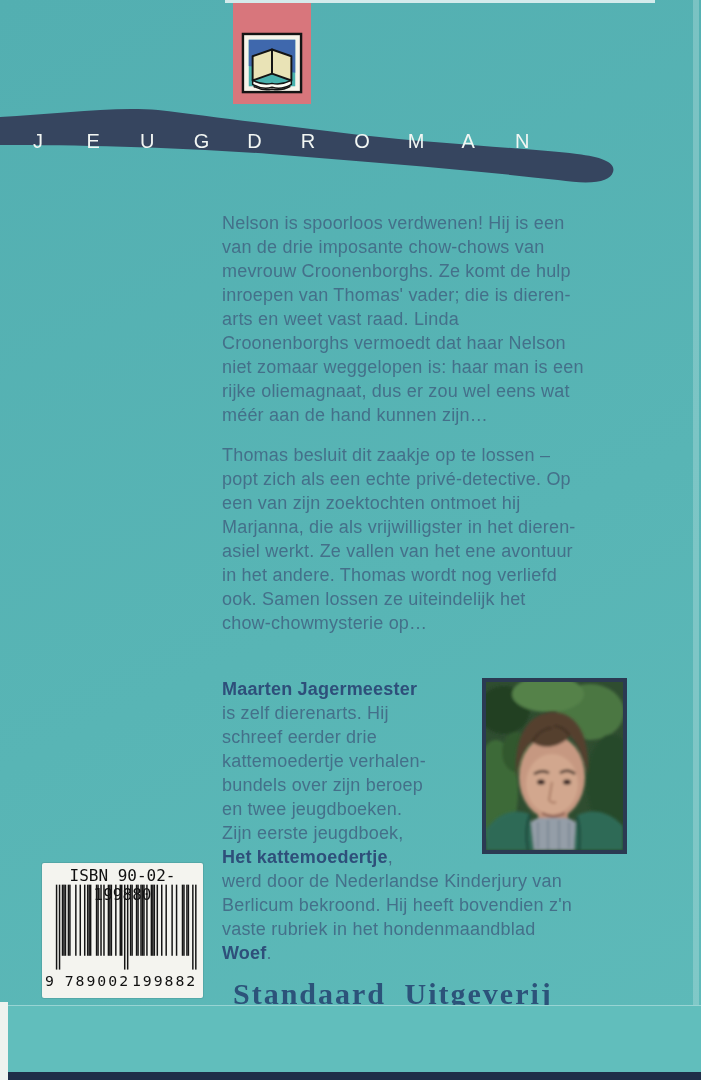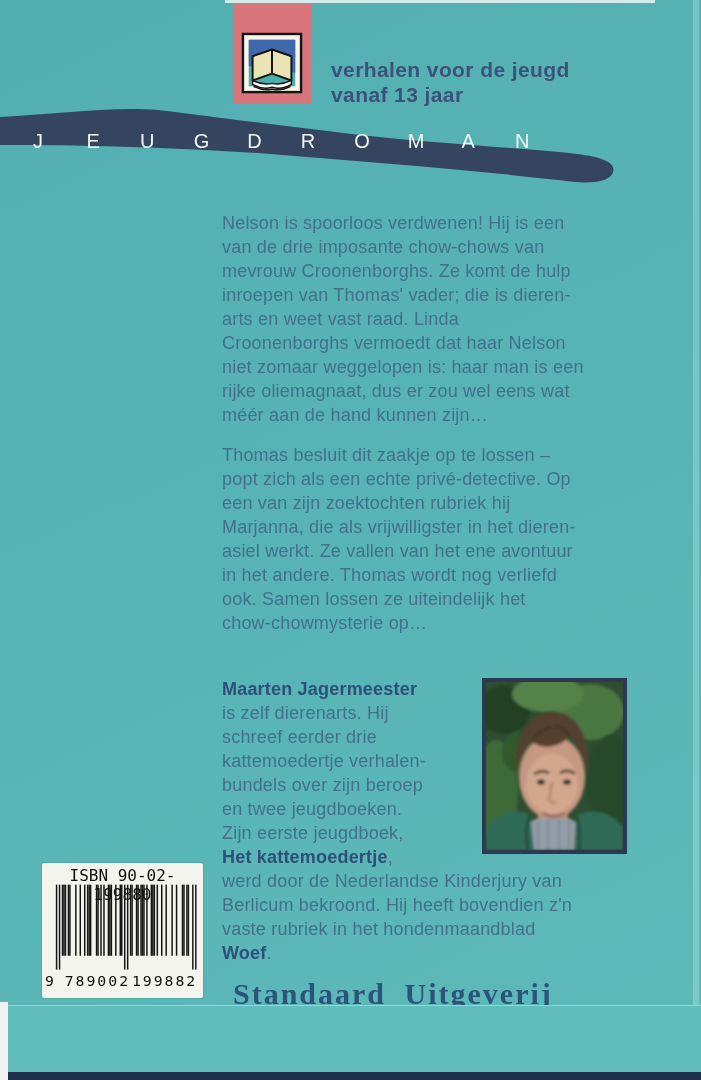--- a/index.html
+++ b/index.html
@@ -69,24 +69,20 @@
       <rect x="8" y="8" width="48" height="48" fill="#49b2ae"></rect>
       <polygon points="8,8 56,8 56,42 8,35" fill="#3f68ad"></polygon>
       <polygon points="12,25 32,18 32,43 12,50" fill="#e9e3b6" stroke="#141414" stroke-width="2" stroke-linejoin="round"></polygon>
       <polygon points="32,18 52,25 52,50 32,43" fill="#e9e3b6" stroke="#141414" stroke-width="2" stroke-linejoin="round"></polygon>
       <line x1="32" y1="18" x2="32" y2="43" stroke="#141414" stroke-width="1.5"></line>
       <path d="M12,50 q10,5 20,3 q10,2 20,-3 l0,4 q-10,6 -20,3 q-10,3 -20,-3 Z" fill="#fdfdf5" stroke="#141414" stroke-width="1.5"></path>
       <path d="M13,56 q9,5 19,3 q10,2 19,-3" fill="none" stroke="#141414" stroke-width="1.5"></path>
     </svg>
   </div>
 
-  <div class="tagline">
-    <div>verhalen voor de jeugd</div>
-    <div>vanaf 13 jaar</div>
-  </div>
 
   <svg class="banner" width="701" height="100" viewBox="0 0 701 100">
     <path d="M 0,12 C 55,9 115,1 158,5 C 215,12 290,22 360,30 C 440,39 525,43 577,49
          C 603,52 616,58 613,67 C 610,77 592,80 558,75
          C 470,65 370,57 270,49 C 175,42 80,40 0,40 Z" fill="#36455f"></path>
     <g id="banner-letters">
         <text x="33" y="43">J</text>
         <text x="86.55" y="43">E</text>
         <text x="140.1" y="43">U</text>
         <text x="193.64999999999998" y="43">G</text>
@@ -106,21 +102,21 @@
       <div class="line">inroepen van Thomas' vader; die is dieren-</div>
       <div class="line">arts en weet vast raad. Linda</div>
       <div class="line">Croonenborghs vermoedt dat haar Nelson</div>
       <div class="line">niet zomaar weggelopen is: haar man is een</div>
       <div class="line">rijke oliemagnaat, dus er zou wel eens wat</div>
       <div class="line">méér aan de hand kunnen zijn…</div>
     </div>
   <div class="para p2">
       <div class="line">Thomas besluit dit zaakje op te lossen –</div>
       <div class="line">popt zich als een echte privé-detective. Op</div>
-      <div class="line">een van zijn zoektochten rubriek hij</div>
+      <div class="line">een van zijn zoektochten ontmoet hij</div>
       <div class="line">Marjanna, die als vrijwilligster in het dieren-</div>
       <div class="line">asiel werkt. Ze vallen van het ene avontuur</div>
       <div class="line">in het andere. Thomas wordt nog verliefd</div>
       <div class="line">ook. Samen lossen ze uiteindelijk het</div>
       <div class="line">chow-chowmysterie op…</div>
     </div>
 
   <div class="bio">
       <div class="line"><span class="b">Maarten Jagermeester</span></div>
       <div class="line">is zelf dierenarts. Hij</div>

